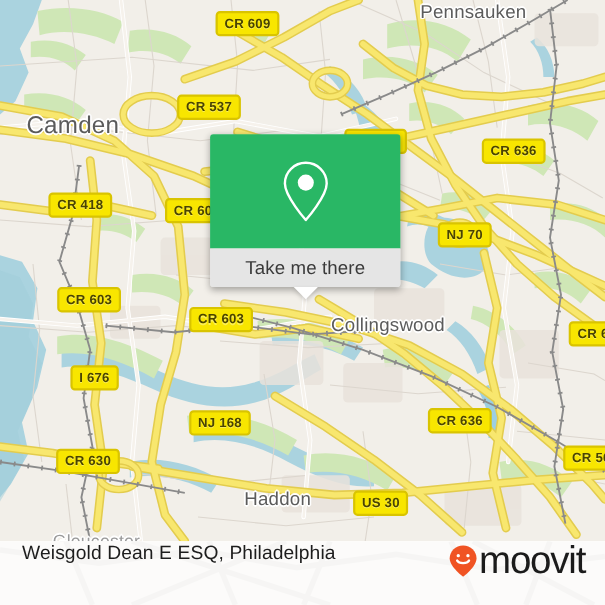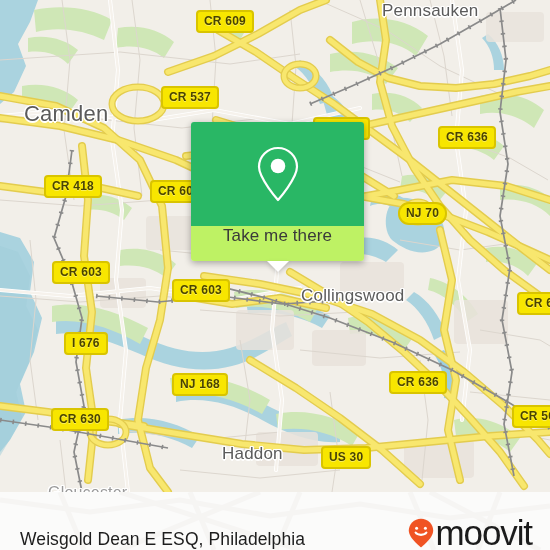--- a/index.html
+++ b/index.html
@@ -70,23 +70,23 @@
   }
   #popup .pop-top{
     height:104px;
     background:#29b765;
     border-radius:3px 3px 0 0;
     display:flex;align-items:center;justify-content:center;
   }
   #popup .pop-bottom{
     position:relative;
     height:35px;
-    background:#bef264;
+    background:#e5e5e5;
     border-radius:0 0 3px 3px;
-    display:flex;justify-content:center;
+    display:flex;align-items:center;justify-content:center;
   }
   #popup .pop-label{
     font-size:17px;color:#3a3a3a;letter-spacing:.1px;
   }
   #popup .tail{
     position:absolute;
     left:50%;margin-left:-11px;bottom:-11px;
     width:0;height:0;
     border-left:11px solid transparent;
     border-right:11px solid transparent;
@@ -101,21 +101,21 @@
     background:#fdfdfd;
     overflow:hidden;
   }
   #footer .ghost{
     position:absolute;left:0;top:-492px;width:550px;height:550px;
     opacity:.13;
     pointer-events:none;
   }
   #footer .bar{
     position:relative;z-index:2;
-    height:58px;display:flex;align-items:flex-end;
+    height:58px;display:flex;align-items:flex-start;
     justify-content:space-between;
     padding:0 18px 0 20px;box-sizing:border-box;
   }
   #footer .title{
     font-size:17.5px;color:#1d1d1d;letter-spacing:.1px;white-space:nowrap;
   }
   #footer .brand{display:flex;align-items:center;gap:1px;}
   #footer .brand .wordmark{
     font-size:35px;color:#1b1b1b;letter-spacing:-1.1px;
     line-height:1;font-weight:normal;
@@ -330,21 +330,21 @@
     <div class="place town" style="left:301px;top:286px;">Collingswood</div>
     <div class="place town" style="left:177px;top:444px;padding-left:45px;">Haddon</div>
     <div class="place sub" style="left:48px;top:484px;color:#9a9a9a;">Gloucester</div>
 
     <div class="shield" style="left:196px;top:10px;">CR 609</div>
     <div class="shield" style="left:161px;top:86px;">CR 537</div>
     <div class="shield" style="left:438px;top:126px;">CR 636</div>
     <div class="shield" style="left:313px;top:117px;">US 130</div>
     <div class="shield" style="left:44px;top:175px;">CR 418</div>
     <div class="shield" style="left:150px;top:180px;">CR 607</div>
-    <div class="shield" style="left:398px;top:202px;border-radius:11px;">NJ 70</div>
+    <div class="shield" style="left:398px;top:202px;">NJ 70</div>
     <div class="shield" style="left:52px;top:261px;">CR 603</div>
     <div class="shield" style="left:172px;top:279px;">CR 603</div>
     <div class="shield" style="left:517px;top:292px;">CR 62</div>
     <div class="shield" style="left:64px;top:332px;">I 676</div>
     <div class="shield" style="left:172px;top:373px;">NJ 168</div>
     <div class="shield" style="left:389px;top:371px;">CR 636</div>
     <div class="shield" style="left:51px;top:408px;">CR 630</div>
     <div class="shield" style="left:512px;top:405px;">CR 561</div>
     <div class="shield" style="left:321px;top:446px;">US 30</div>
 

